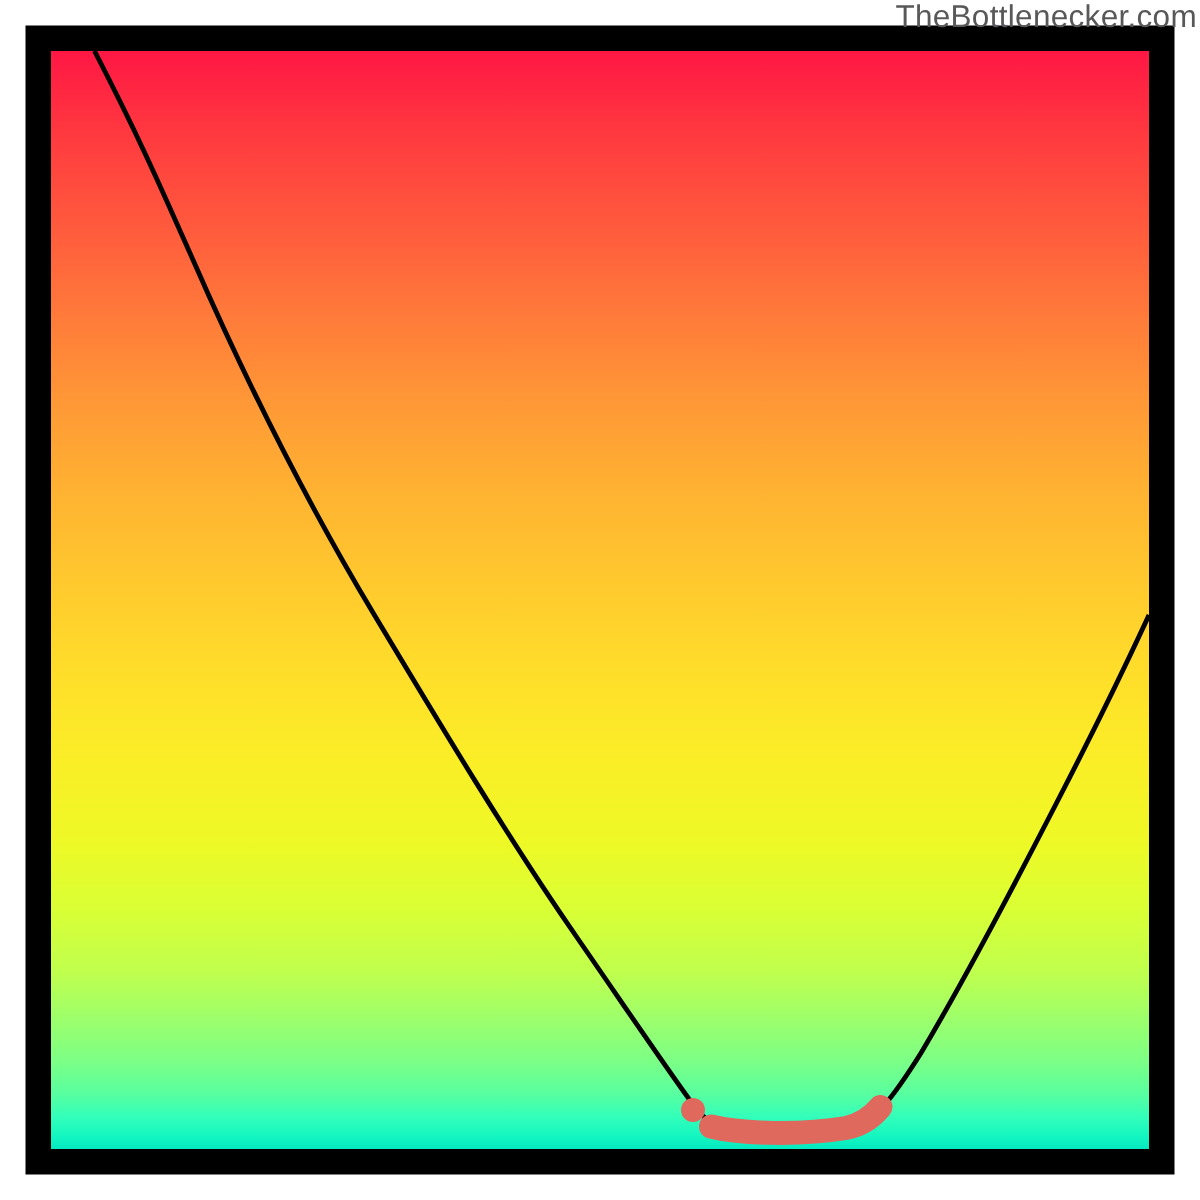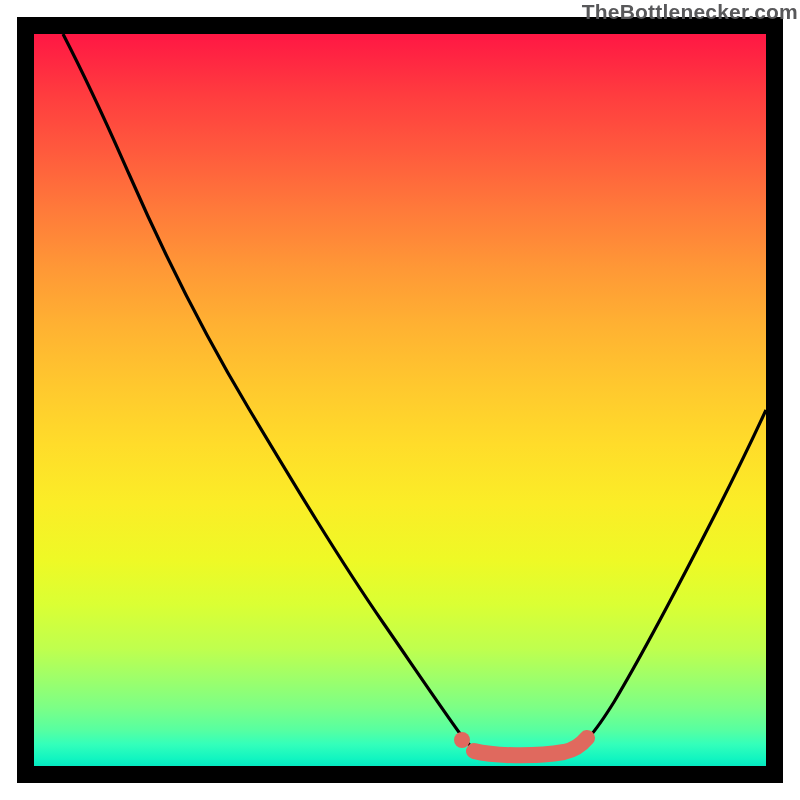--- a/index.html
+++ b/index.html
@@ -42,21 +42,21 @@
     left: 0; top: 0;
     width: 100%; height: 100%;
     pointer-events: none;
   }
   .attribution {
     position: absolute;
     top: 0;
     right: 2px;
     font-family: Arial, Helvetica, sans-serif;
     font-size: 21px;
-    font-weight: 700;
+    font-weight: 400;
     color: #58585a;
     letter-spacing: 0.2px;
   }
 </style>
 </head>
 <body>
 
 <div class="chart-container">
 
   <div class="plot-area">

